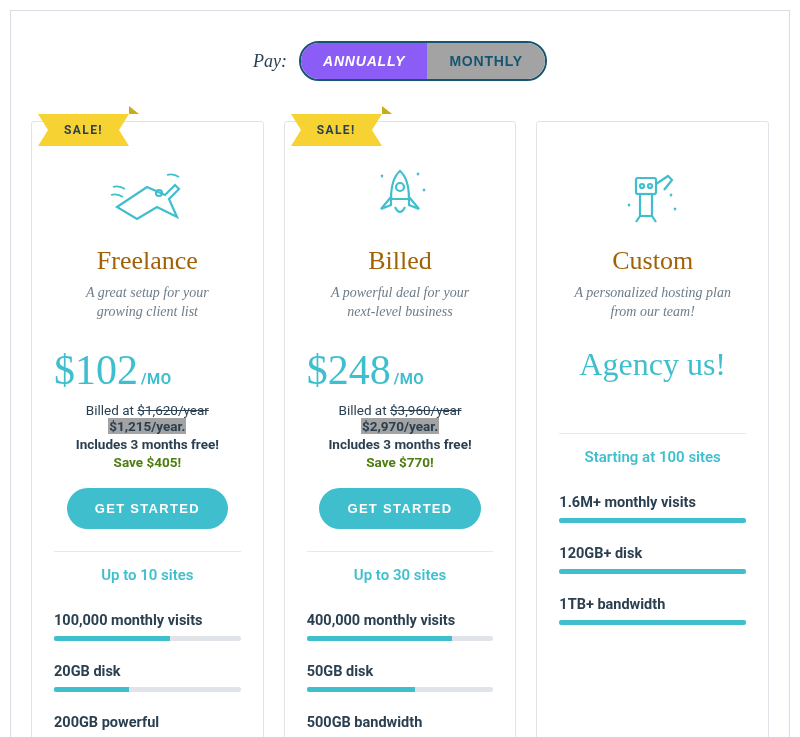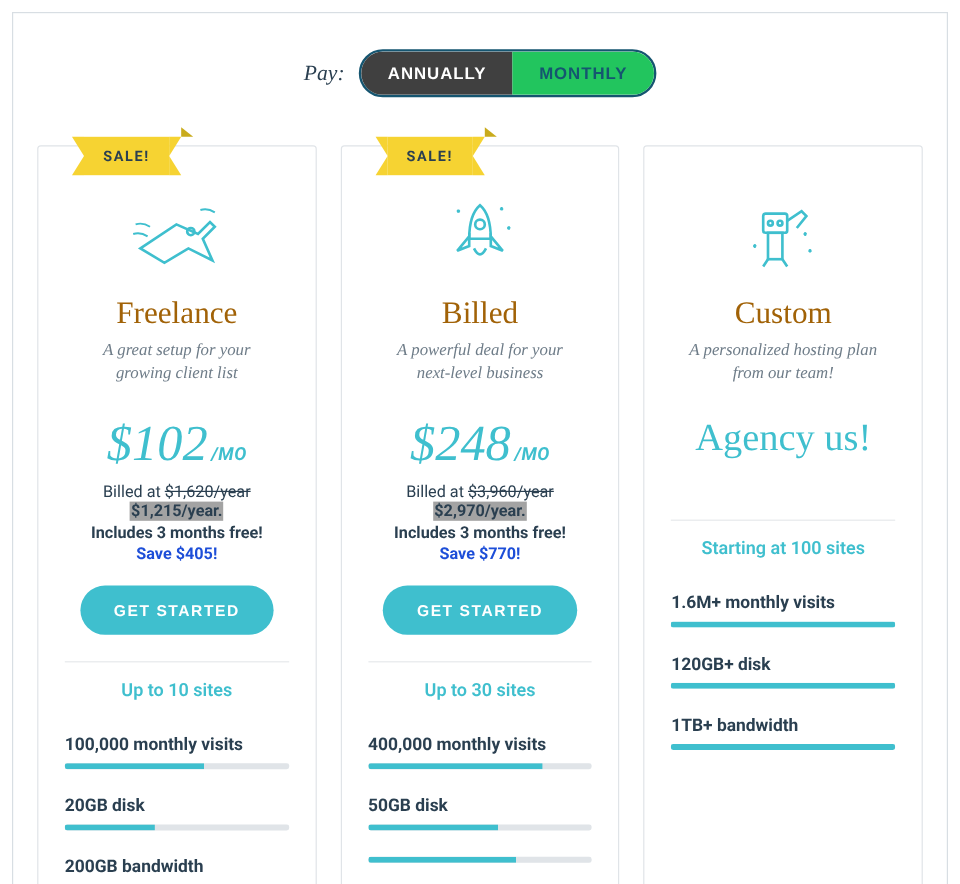--- a/index.html
+++ b/index.html
@@ -31,45 +31,46 @@
       display: inline-flex;
       border: 2px solid #155570;
       border-radius: 30px;
       overflow: hidden;
     }
     .toggle-btn {
       padding: 10px 22px;
       font-weight: 700;
       font-size: 14px;
       letter-spacing: 0.8px;
-      background: #22c55e;
+      background: #a3a3a3;
       color: #155570;
       border: none;
       cursor: pointer;
     }
     .toggle-btn.active {
-      background: #404040;
+      background: #8b5cf6;
       color: #fff;
+      font-style: italic;
     }
     .plans {
       display: flex;
       gap: 20px;
     }
     .plan-card {
       flex: 1;
       border: 1px solid #e0e4e8;
       border-radius: 3px;
       padding: 0 22px 30px;
       position: relative;
       text-align: center;
     }
     .ribbon {
       position: absolute;
       top: -8px;
-      left: 28px;
+      left: 6px;
       height: 32px;
       display: flex;
       align-items: center;
     }
     .ribbon-body {
       background: #f6d332;
       color: #2a3f50;
       font-weight: 700;
       font-size: 12px;
       letter-spacing: 1.4px;
@@ -120,24 +121,23 @@
       font-family: Georgia, serif;
       color: #6e7c88;
       font-size: 14px;
       line-height: 1.35;
       padding: 0 10px;
       margin-bottom: 24px;
     }
     .price-row {
       display: flex;
       align-items: baseline;
-      justify-content: center;
+      justify-content: flex-start;
       gap: 3px;
       margin-bottom: 8px;
-      font-style: italic;
     }
     .price-amount {
       font-size: 42px;
       font-weight: 400;
       color: #3fbfce;
       font-family: Georgia, serif;
     }
     .price-unit {
       font-size: 15px;
       font-weight: 700;
@@ -159,21 +159,21 @@
     }
     .includes-line {
       font-size: 13.5px;
       font-weight: 700;
       color: #2a3f50;
       margin-bottom: 2px;
     }
     .save-line {
       font-size: 13.5px;
       font-weight: 700;
-      color: #1d4ed8;
+      color: #4d7c0f;
       margin-bottom: 18px;
     }
     .contact-text {
       font-family: Georgia, serif;
       font-size: 32px;
       color: #3fbfce;
       margin: 18px 0 50px;
     }
     .cta-btn {
       display: inline-block;
@@ -273,21 +273,21 @@
             <div class="feat-fill" style="width:62%"></div>
           </div>
       </div>
       <div class="feat">
         <div class="feat-label">20GB disk</div>
         <div class="feat-bar">
             <div class="feat-fill" style="width:40%"></div>
           </div>
       </div>
       <div class="feat">
-        <div class="feat-label">200GB bandwidth</div>
+        <div class="feat-label">200GB powerful</div>
         <div class="feat-bar">
             <div class="feat-fill" style="width:48%"></div>
           </div>
       </div>
     </div>
 
     <div class="plan-card">
       <div class="ribbon">
         <div class="ribbon-tail-l"></div>
         <div class="ribbon-body">SALE!</div>
@@ -328,20 +328,21 @@
             <div class="feat-fill" style="width:78%"></div>
           </div>
       </div>
       <div class="feat">
         <div class="feat-label">50GB disk</div>
         <div class="feat-bar">
             <div class="feat-fill" style="width:58%"></div>
           </div>
       </div>
       <div class="feat">
+        <div class="feat-label">500GB bandwidth</div>
         <div class="feat-bar">
             <div class="feat-fill" style="width:66%"></div>
           </div>
       </div>
     </div>
 
     <div class="plan-card">
       <div class="plan-icon">
         <svg width="70" height="66" viewBox="0 0 70 66" fill="none" stroke="#3fbfce" stroke-width="2.2">
           <rect x="18" y="14" width="20" height="16" rx="2"></rect>

